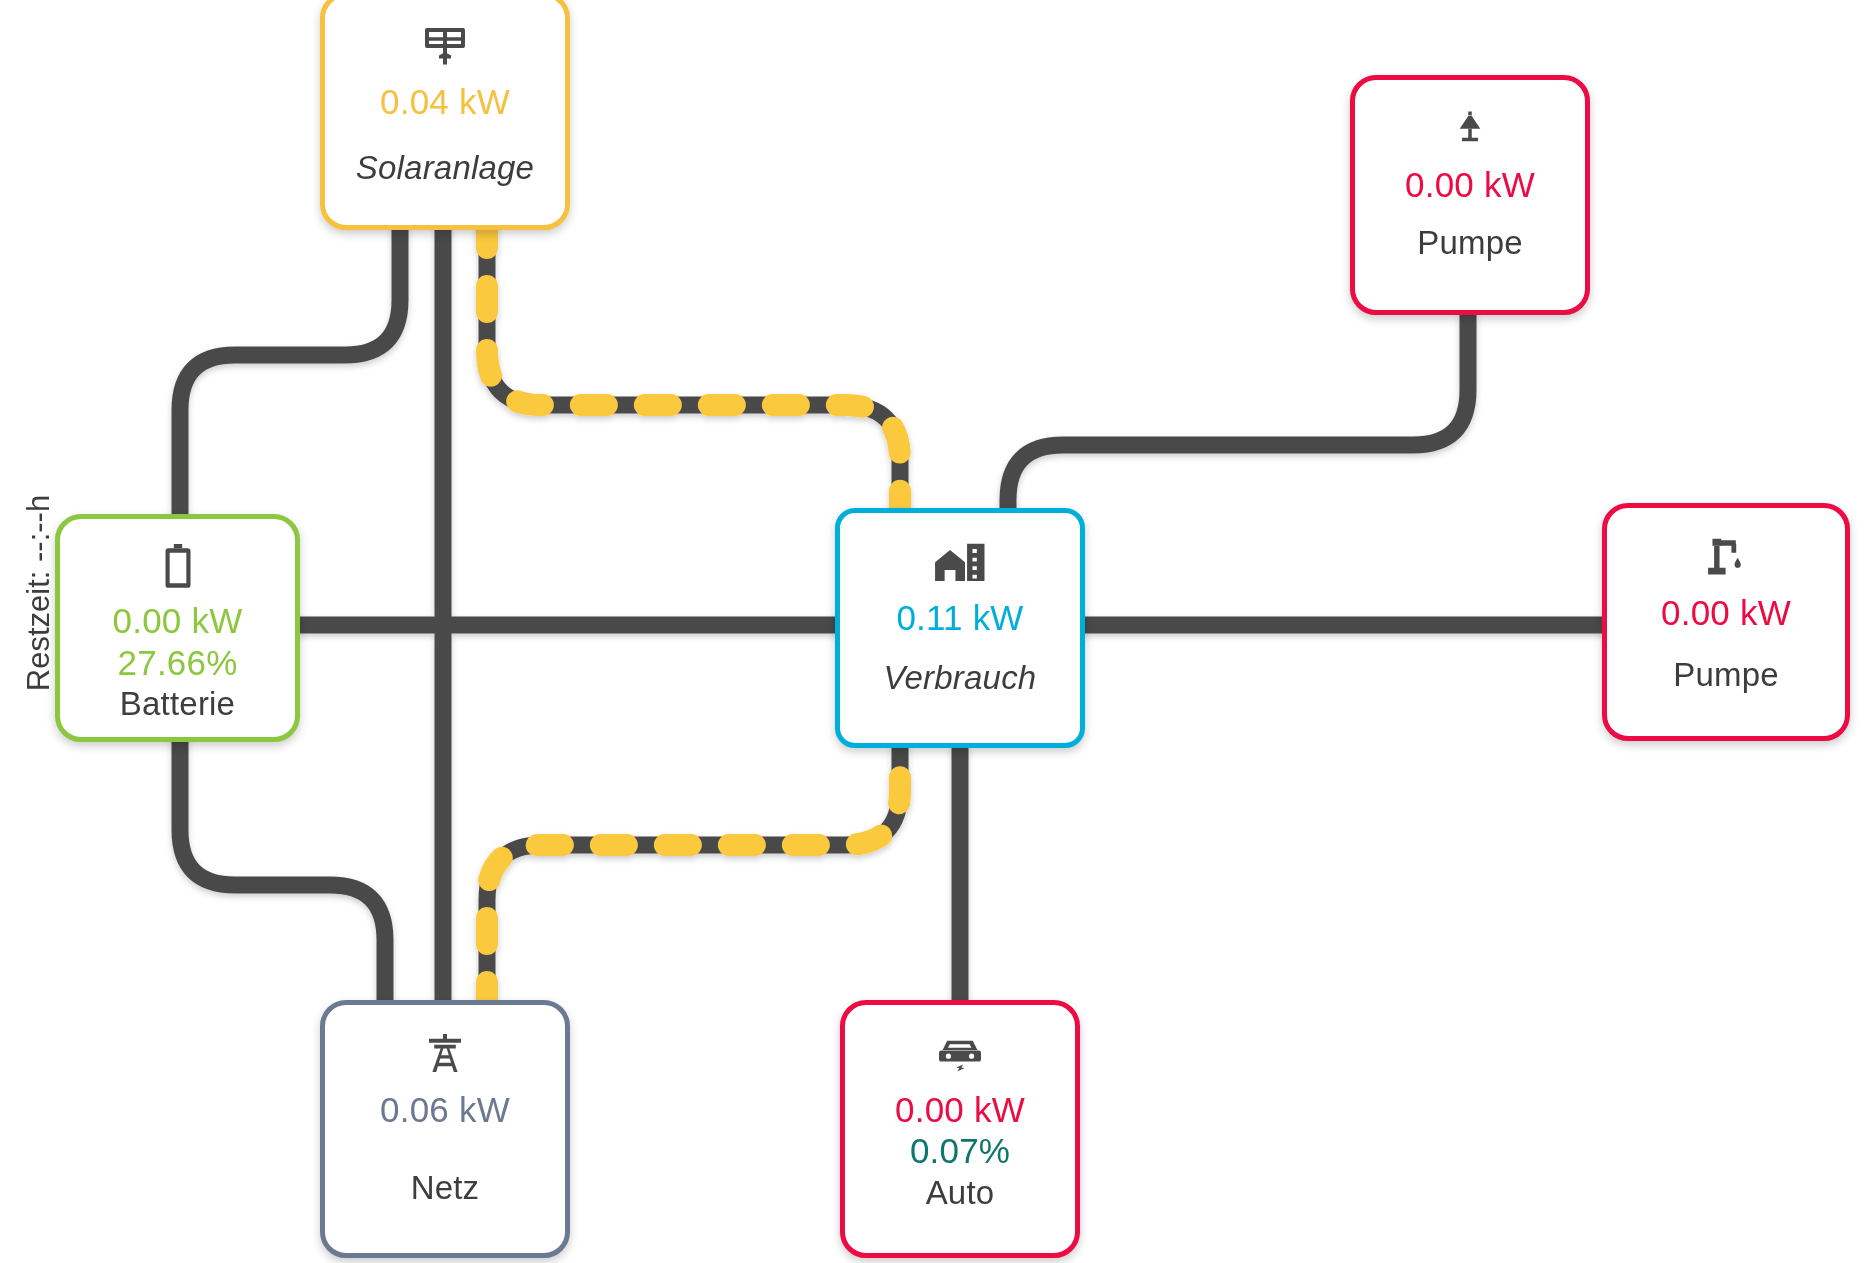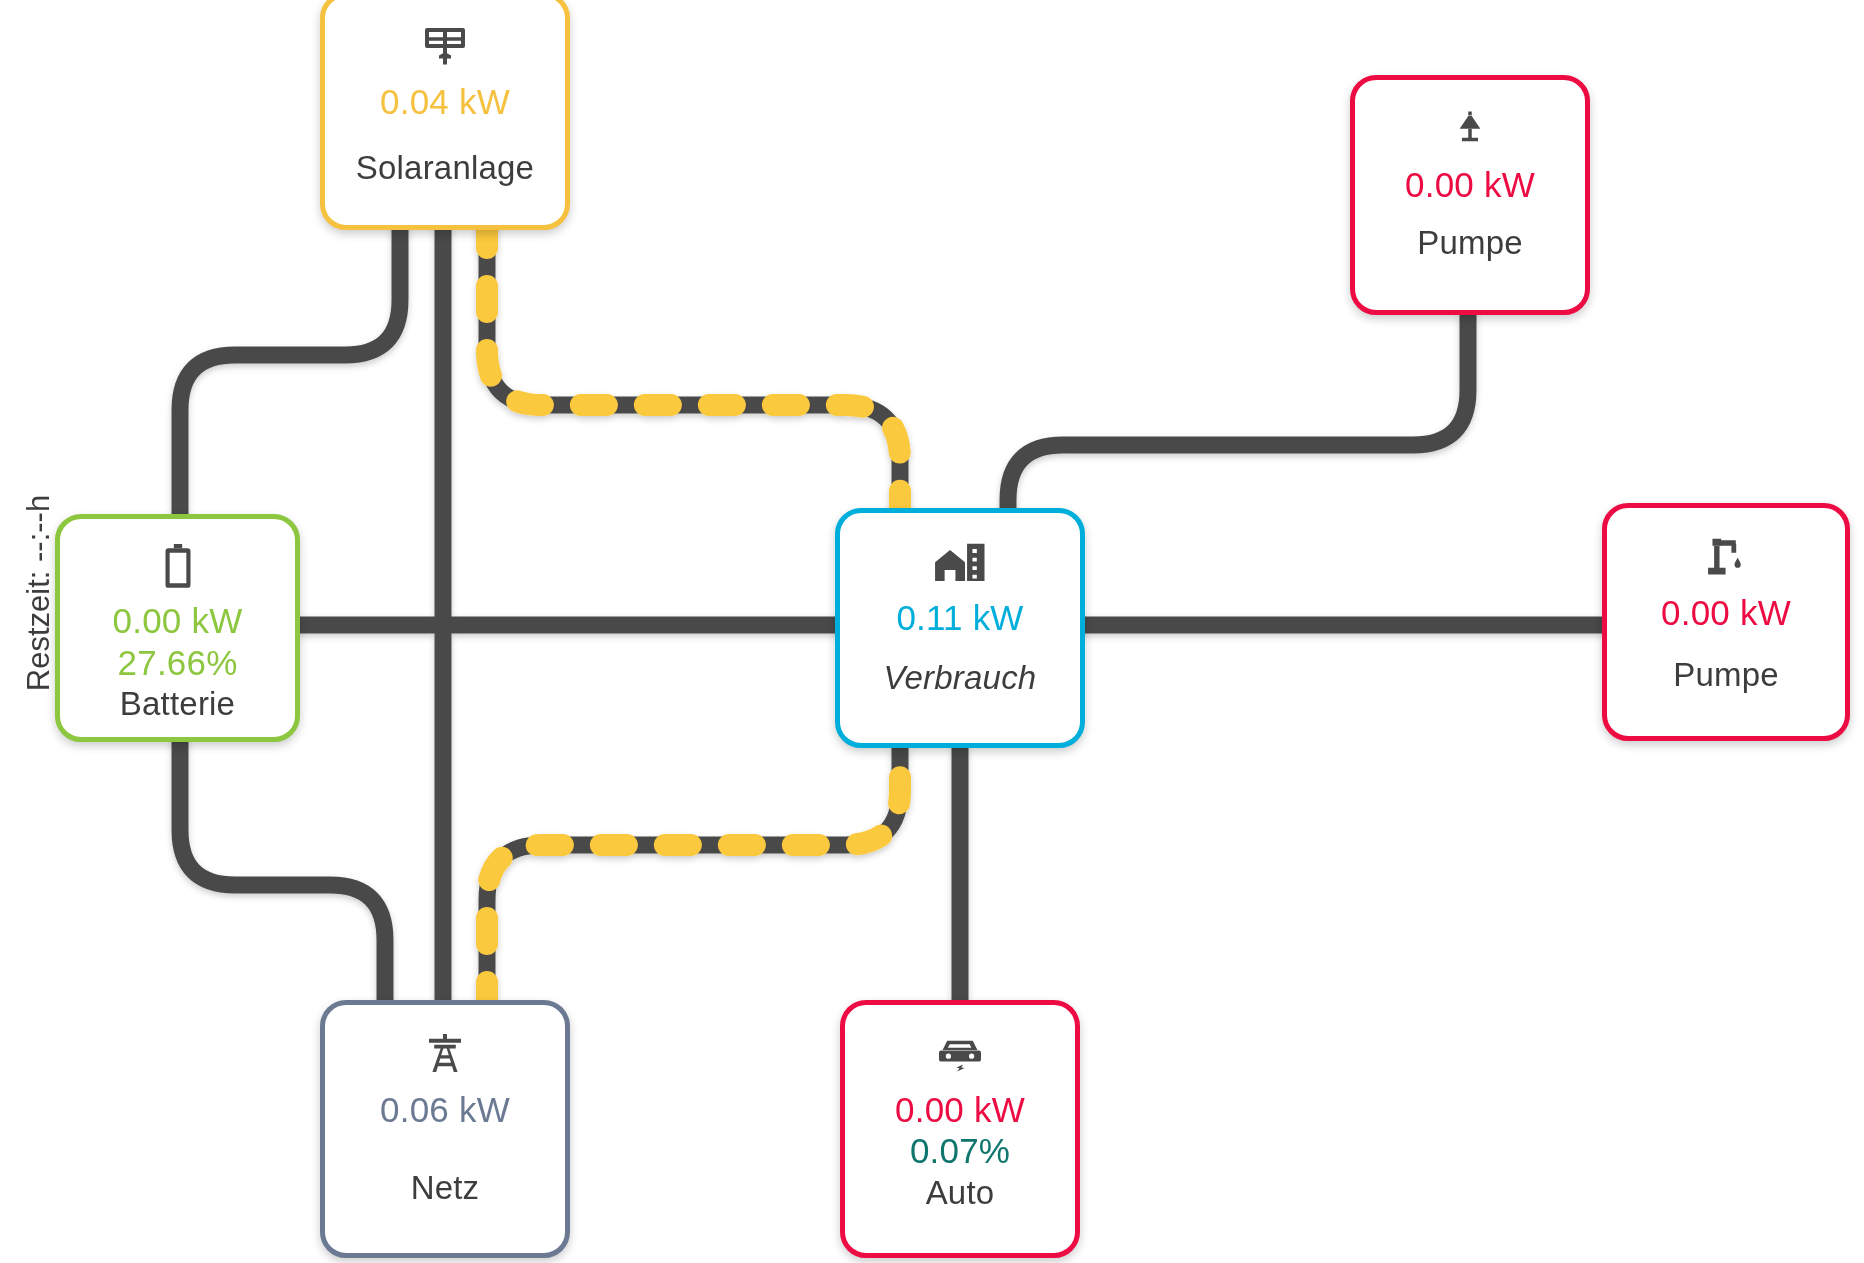--- a/index.html
+++ b/index.html
@@ -83,21 +83,21 @@
   
   #node-solar   { left: 320px;  top: -8px;   width: 250px; height: 238px; }
   #node-lamp    { left: 1350px; top: 75px;   width: 240px; height: 240px; }
   #node-battery { left: 55px;   top: 514px;  width: 245px; height: 228px; }
   #node-consum  { left: 835px;  top: 508px;  width: 250px; height: 240px; }
   #node-pump    { left: 1602px; top: 503px;  width: 248px; height: 238px; }
   #node-grid    { left: 320px;  top: 1000px; width: 250px; height: 258px; }
   #node-car     { left: 840px;  top: 1000px; width: 240px; height: 258px; }
 
   
-  #node-solar  .label { bottom: 38px; }
+  #node-solar  .label { bottom: 38px; font-style: italic; }
   #node-lamp   .label { bottom: 48px; }
   #node-consum .label { bottom: 46px; font-style: italic; }
   #node-pump   .label { bottom: 42px; }
   #node-grid   .label { bottom: 46px; }
 
   
   #restzeit {
     position: absolute;
     z-index: 4;
     left: -76px;
@@ -188,21 +188,21 @@
       <svg width="34" height="50" viewBox="0 0 16 24">
         <path d="M6 1h4v2H6z"></path>
         <path d="M3.4 3h9.2a1.4 1.4 0 0 1 1.4 1.4v16.2a1.4 1.4 0 0 1-1.4 1.4H3.4A1.4 1.4 0 0 1 2 20.6V4.4A1.4 1.4 0 0 1 3.4 3zm.6 2.2v14.6h8V5.2H4z"></path>
       </svg>
     </span>
     <span class="value" style="color:#8DC63F;">0.00 kW</span>
     <span class="pct" style="color:#8DC63F;">27.66%</span>
     <span class="label">Batterie</span>
   </div>
 
-  <div class="node" id="node-consum" style="border-color:#00AEDB;">
+  <div class="node" id="node-consum" style="border-color:#00AEDB;border-radius:20px;">
     <span class="icon">
       <svg width="54" height="46" viewBox="0 0 26 22">
         <path d="M8.2 5.2 1 11.1v9.1h4.6v-5.3h5.2v5.3h4.6v-9.1L8.2 5.2z"></path>
         <path d="M16.4 2.2h8.4v18h-8.4V2.2zm2.6 2.6v1.9h2.1V4.8H19zm0 4.1v1.9h2.1V8.9H19zm0 4.1v1.9h2.1V13H19zm0 4.1v1.9h2.1v-1.9H19z"></path>
       </svg>
     </span>
     <span class="value" style="color:#00AEDB;">0.11 kW</span>
     <span class="label">Verbrauch</span>
   </div>
 

